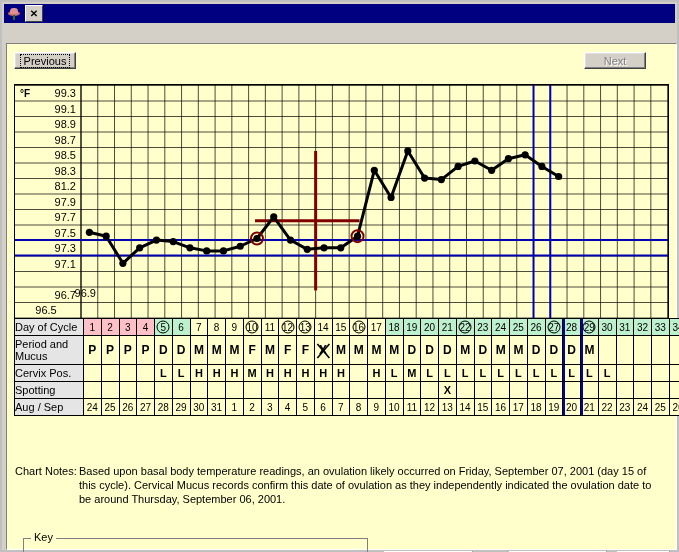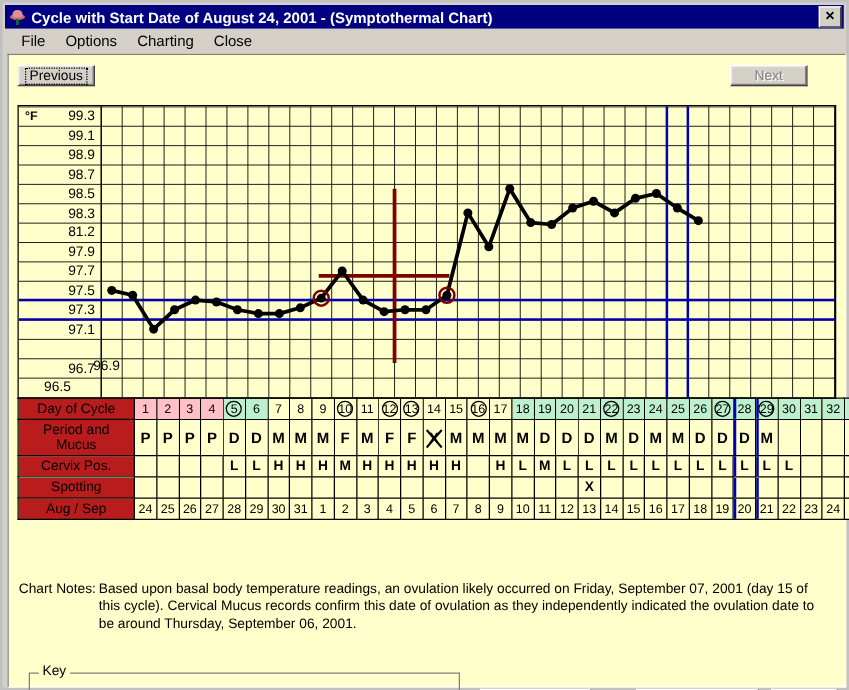--- a/index.html
+++ b/index.html
@@ -106,22 +106,22 @@
     position:absolute;left:0;top:234px;width:655px;
     border-collapse:collapse;table-layout:fixed;
     font-size:11px;
   }
   .datatable td{
     border:1px solid #000;padding:0;text-align:center;
     height:16px;background:#ffffcc;color:#000;
     overflow:hidden;
   }
   .datatable td.rowhdr{
-    width:68px;text-align:center;font-size:11px;background:#b91c1c;
-    padding:0 12px;
+    width:68px;text-align:left;font-size:11px;background:#e5e5e5;
+    padding:0 0;
   }
   .datatable td.day{font-size:10px;position:relative;}
   .datatable td.mucus{font-weight:bold;font-size:12px;height:28px;position:relative;}
   .datatable td.cx{font-weight:bold;font-size:11px;}
   .datatable td.sp{font-weight:bold;font-size:11px;}
   .datatable td.dt{font-size:10px;}
   td.pink{background:#ffc0c8;}
   td.green{background:#bdf0cd;}
   td.yellow{background:#ffffcc;}
   .circ{
@@ -166,30 +166,23 @@
 <body>
 
 <div class="window">
 
   <div class="titlebar">
     <div class="title-icon">
       <div class="bud2"></div>
         <div class="bud"></div>
         <div class="stem"></div>
     </div>
-    <div class="titletext">Cycle with Start Date of August 24, 2001  -  (Symptothermal Chart)</div>
     <div class="closebox">✕</div>
   </div>
 
-  <div class="menubar">
-    <div class="menuitem">File</div>
-    <div class="menuitem">Options</div>
-    <div class="menuitem">Charting</div>
-    <div class="menuitem">Close</div>
-  </div>
 
   <div class="client">
 
     <div class="btn" id="prev-btn">
       <span class="focusring">Previous</span>
     </div>
     <div class="btn disabled" id="next-btn">
       <span>Next</span>
     </div>
 

